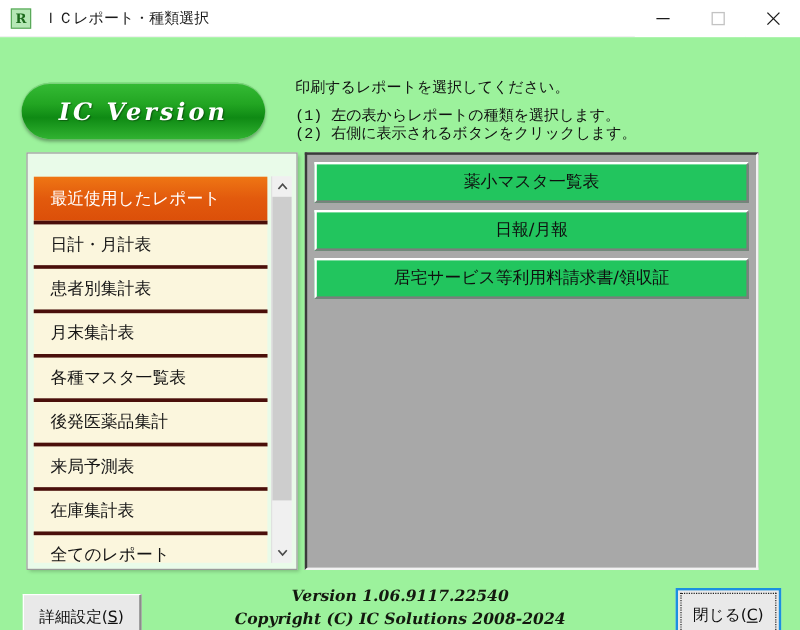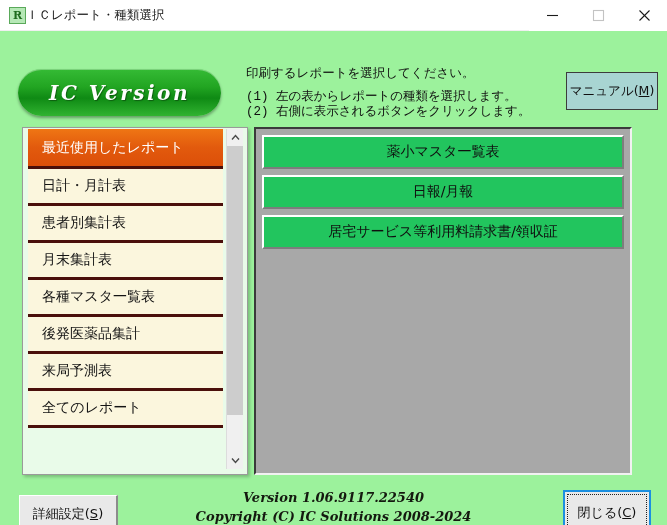--- a/index.html
+++ b/index.html
@@ -26,21 +26,21 @@
     background: #b6e8b6;
     border: 1px solid #5aa95a;
     color: #1d6b1d;
     font-size: 11px;
     font-weight: bold;
     font-family: "DejaVu Serif", "Liberation Serif", serif;
     display: flex; align-items: center; justify-content: center;
     line-height: 1;
   }
   #title-text {
-    margin-left: 0;
+    margin-left: 10px;
     font-size: 12.5px;
     color: #1a1a1a;
     letter-spacing: 0px;
     white-space: nowrap;
   }
   #win-controls {
     margin-left: auto;
     display: flex;
     height: 31px;
   }
@@ -106,21 +106,21 @@
   }
 
   
   #list-panel {
     position: absolute;
     left: 22px; top: 96px;
     width: 226px; height: 348px;
     background: #e9fbe9;
     border: 1px solid #9a9a9a;
     box-shadow: 2px 2px 3px rgba(0,0,0,0.22);
-    padding: 1px 4px 5px 5px;
+    padding: 19px 4px 5px 5px;
     display: flex;
   }
   #list-scroll {
     flex: 1;
     overflow: hidden;
     position: relative;
   }
   .list-item {
     height: 40px;
     background: #fbf6dd;
@@ -270,23 +270,20 @@
   <div id="logo">
     <span id="logo-text">IC Version</span>
   </div>
 
   <div id="instructions">
     <div id="instr-main">印刷するレポートを選択してください。</div>
     <div class="instr-line">(1) 左の表からレポートの種類を選択します。</div>
     <div class="instr-line">(2) 右側に表示されるボタンをクリックします。</div>
   </div>
 
-  <div id="manual-btn">
-    <span>マニュアル(<span class="acc">M</span>)</span>
-  </div>
 
   <div id="list-panel">
     <div id="list-scroll">
         <div class="list-item selected">
           <span>最近使用したレポート</span>
         </div>
         <div class="list-item">
           <span>日計・月計表</span>
         </div>
         <div class="list-item">
@@ -296,20 +293,23 @@
           <span>月末集計表</span>
         </div>
         <div class="list-item">
           <span>各種マスタ一覧表</span>
         </div>
         <div class="list-item">
           <span>後発医薬品集計</span>
         </div>
         <div class="list-item">
           <span>来局予測表</span>
+        </div>
+        <div class="list-item">
+          <span>在庫集計表</span>
         </div>
         <div class="list-item">
           <span>全てのレポート</span>
         </div>
       </div>
     <div id="list-sb">
       <div class="sb-arrow">
         <svg width="9" height="7" viewBox="0 0 9 7">
             <path d="M1 5.5 L4.5 1.5 L8 5.5" fill="none" stroke="#4a4a4a" stroke-width="1.4"></path>
           </svg>

